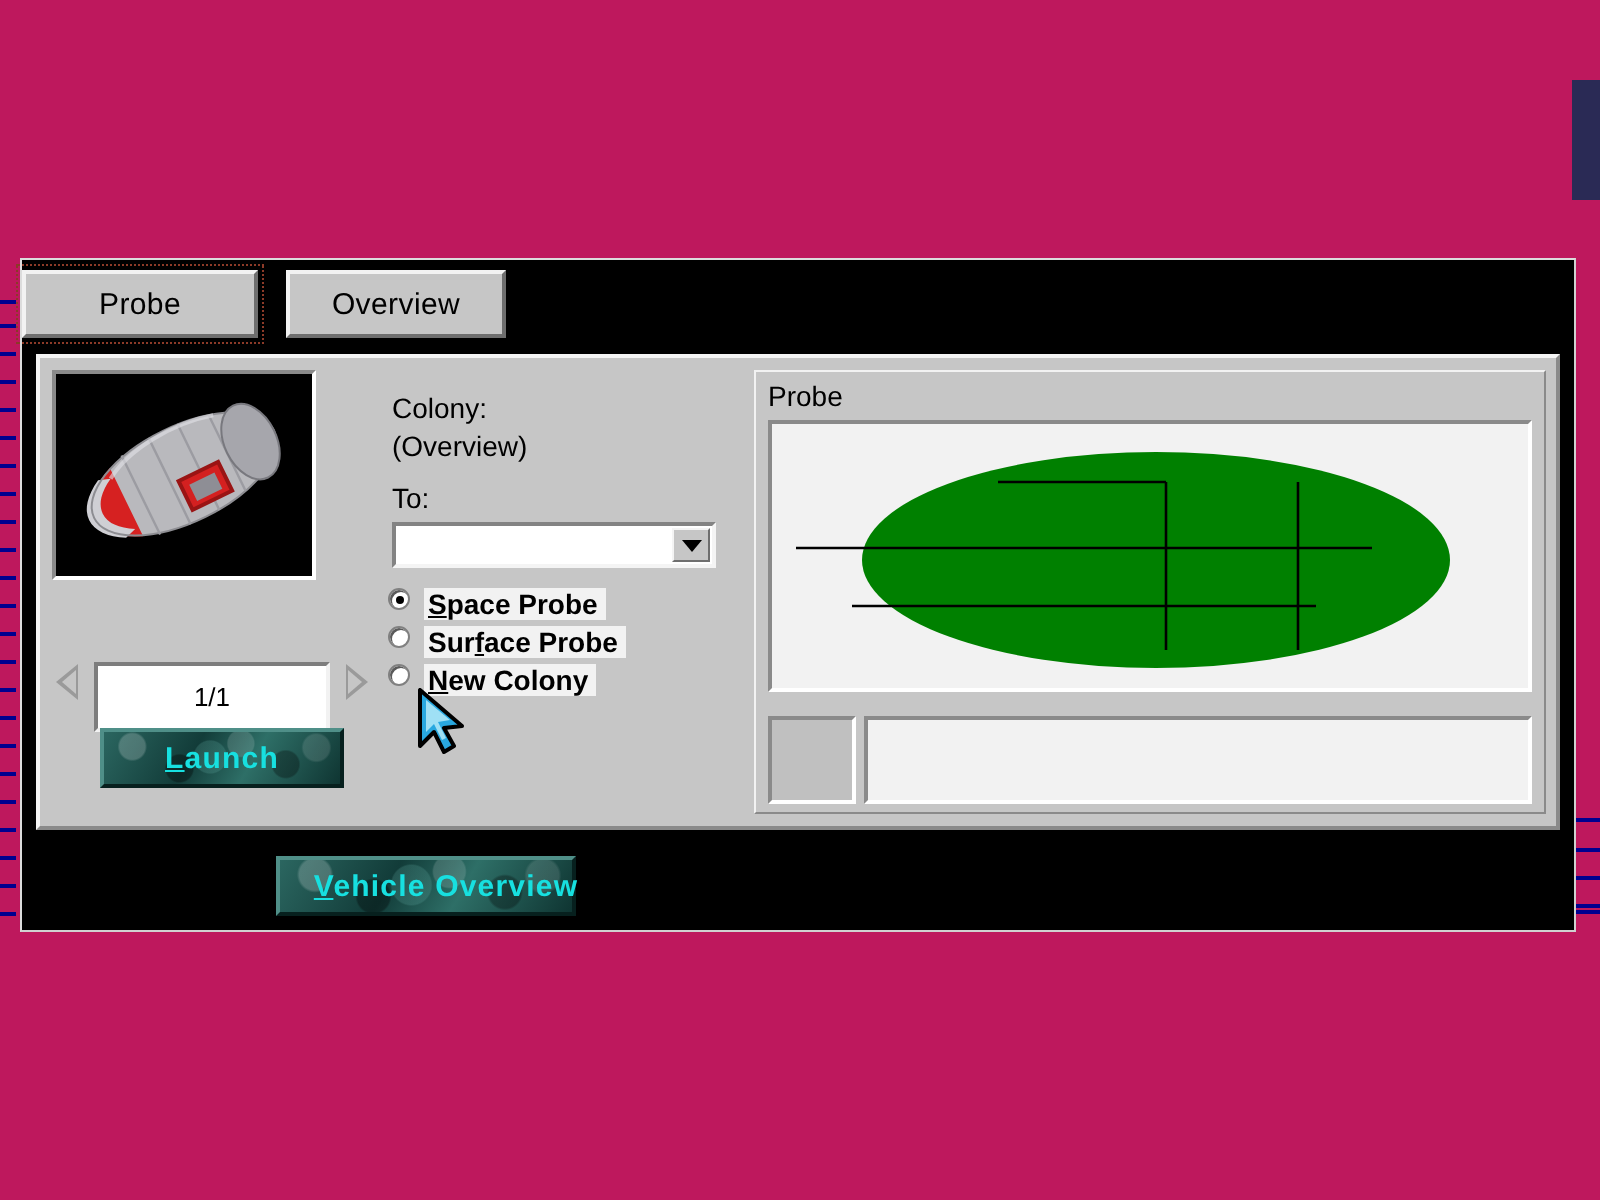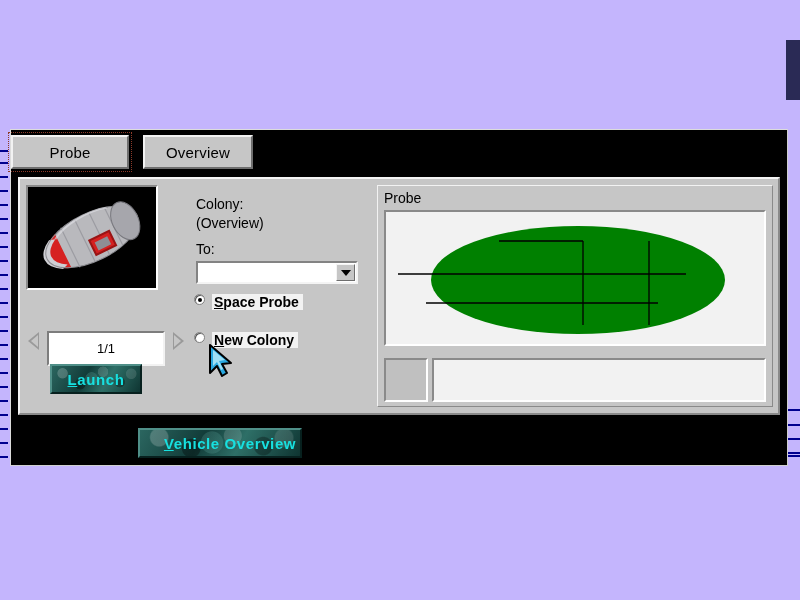--- a/index.html
+++ b/index.html
@@ -2,21 +2,21 @@
 <html><head>
 <meta charset="utf-8">
 <style>
   html,body{margin:0;padding:0;}
   body{
     width:800px;height:600px;overflow:hidden;
     background:#000;
     font-family:"Liberation Sans", sans-serif;
     -webkit-font-smoothing:none;
   }
-  #screen{position:relative;width:800px;height:600px;background:#c4b5fd;overflow:hidden;}
+  #screen{position:relative;width:800px;height:600px;background:#be185d;overflow:hidden;}
 
   
   .scan{position:absolute;height:2px;background:#00008f;}
   .scan.thin{height:1px;background:#1a1a7a;}
 
   
   #dialog{
     position:absolute;left:10px;top:129px;width:778px;height:337px;
     background:#000;
     border-top:1px solid #dcdcdc;border-left:1px solid #dcdcdc;
@@ -137,23 +137,23 @@
       radial-gradient(circle at 77% 62%, rgba(0,0,0,.30) 0 7%, transparent 8%),
       radial-gradient(circle at 90% 30%, rgba(255,255,255,.12) 0 6%, transparent 7%),
       radial-gradient(circle at 45% 48%, rgba(120,200,190,.18) 0 12%, transparent 13%),
       linear-gradient(120deg,#2b6660 0%,#123c39 38%,#2e6f67 62%,#0f3532 100%);
     border-top:2px solid #4f8f88;border-left:2px solid #4f8f88;
     border-right:2px solid #07201e;border-bottom:2px solid #07201e;
     box-sizing:border-box;
     letter-spacing:.6px;
   }
   .tbtn u{text-decoration:underline;}
-  #btn-launch{left:30px;top:185px;width:92px;height:30px;}
+  #btn-launch{left:30px;top:185px;width:122px;height:30px;}
   #btn-close{left:18px;top:428px;width:112px;height:30px;}
-  #btn-overview{left:138px;top:428px;width:164px;height:30px;padding-left:20px;}
+  #btn-overview{left:138px;top:428px;width:150px;height:30px;padding-left:20px;}
 
   
   #probegroup{
     position:absolute;left:357px;top:6px;width:396px;height:222px;
     background:#c6c6c6;
     border-top:1px solid #f2f2f2;border-left:1px solid #f2f2f2;
     border-right:1px solid #8a8a8a;border-bottom:1px solid #8a8a8a;
     box-sizing:border-box;
   }
   #probegroup .gtitle{position:absolute;left:6px;top:4px;font-size:14px;color:#000;}
@@ -268,20 +268,24 @@
       <span class="val"></span>
       <span class="arrowbtn">
           <i class="caret"></i>
         </span>
     </div>
 
     <div class="radiorow" id="r0">
       <span class="radio on"></span>
       <span class="rlabel"><u>S</u>pace Probe</span>
     </div>
+    <div class="radiorow" id="r1">
+      <span class="radio"></span>
+      <span class="rlabel">Sur<u>f</u>ace Probe</span>
+    </div>
     <div class="radiorow" id="r2">
       <span class="radio"></span>
       <span class="rlabel"><u>N</u>ew Colony</span>
     </div>
 
     <div id="pager">
       <div class="pagarrow" id="pg-prev"></div>
       <div id="pg-field">1/1</div>
       <div class="pagarrow" id="pg-next"></div>
     </div>

